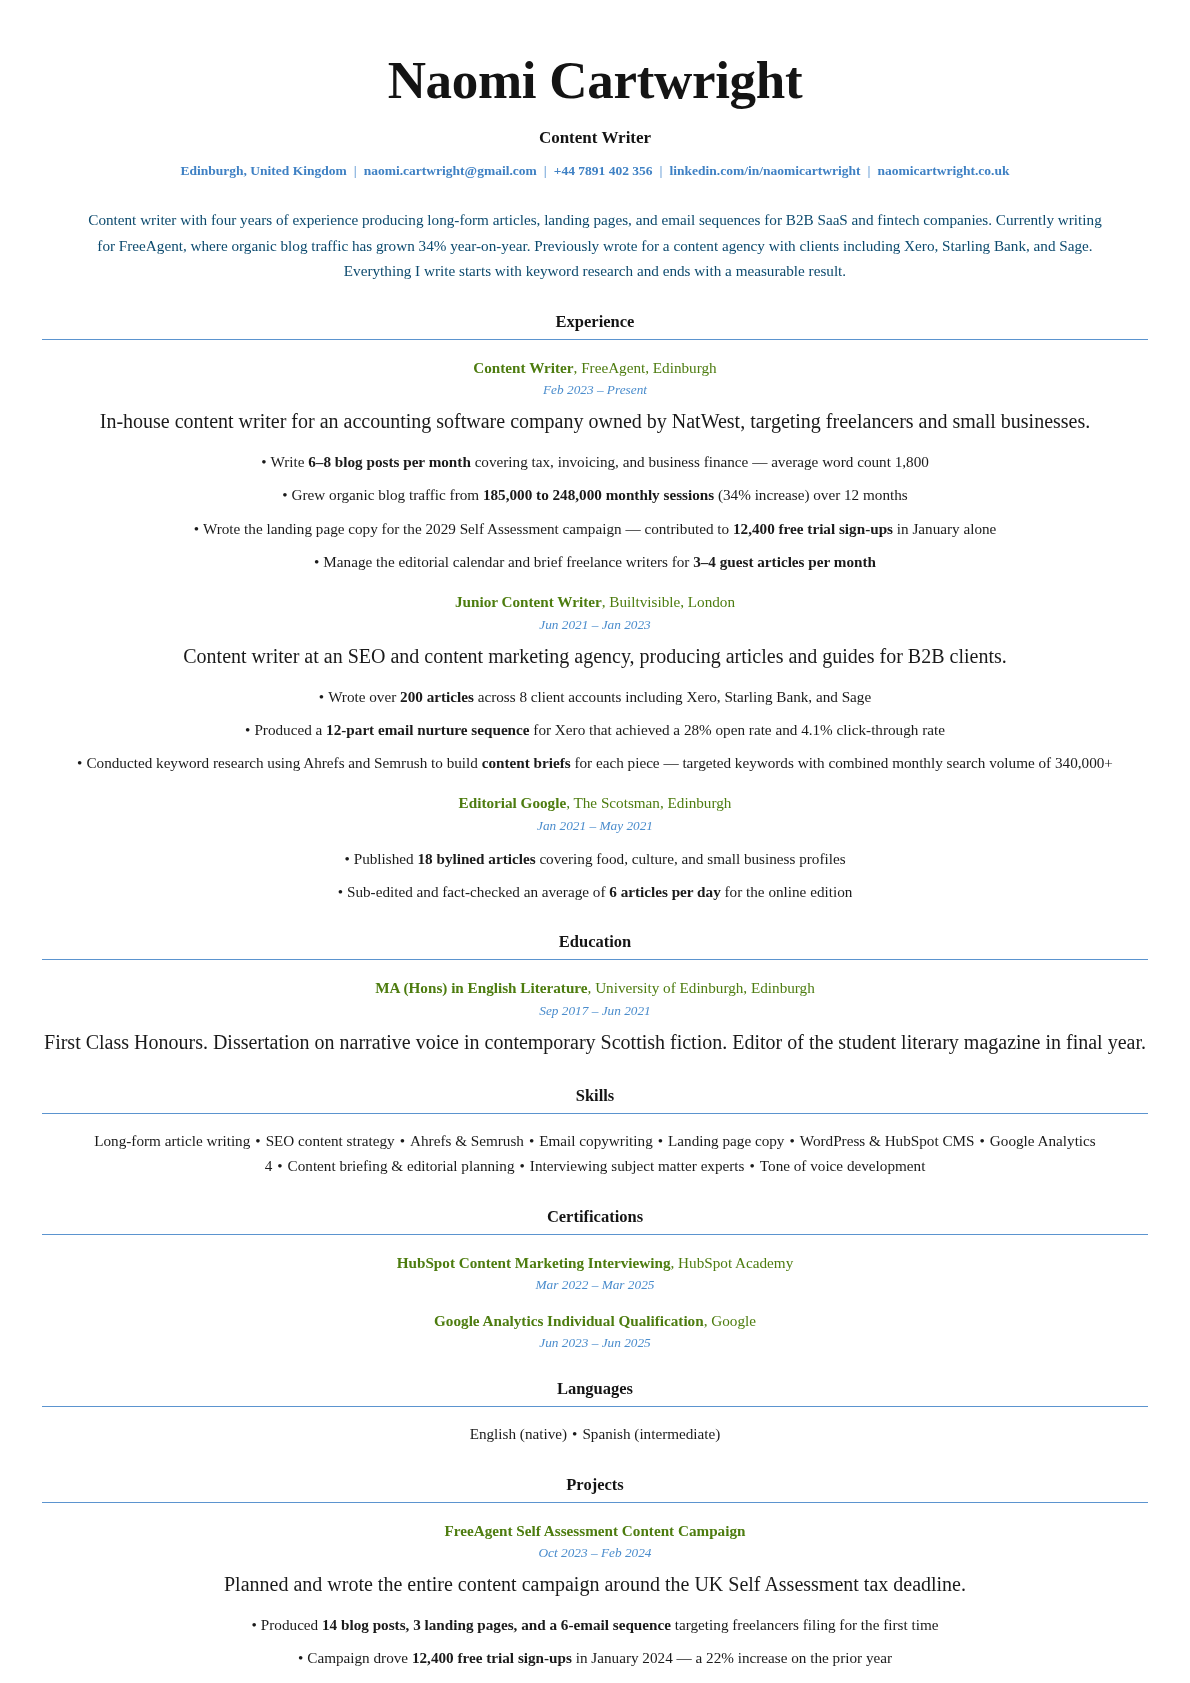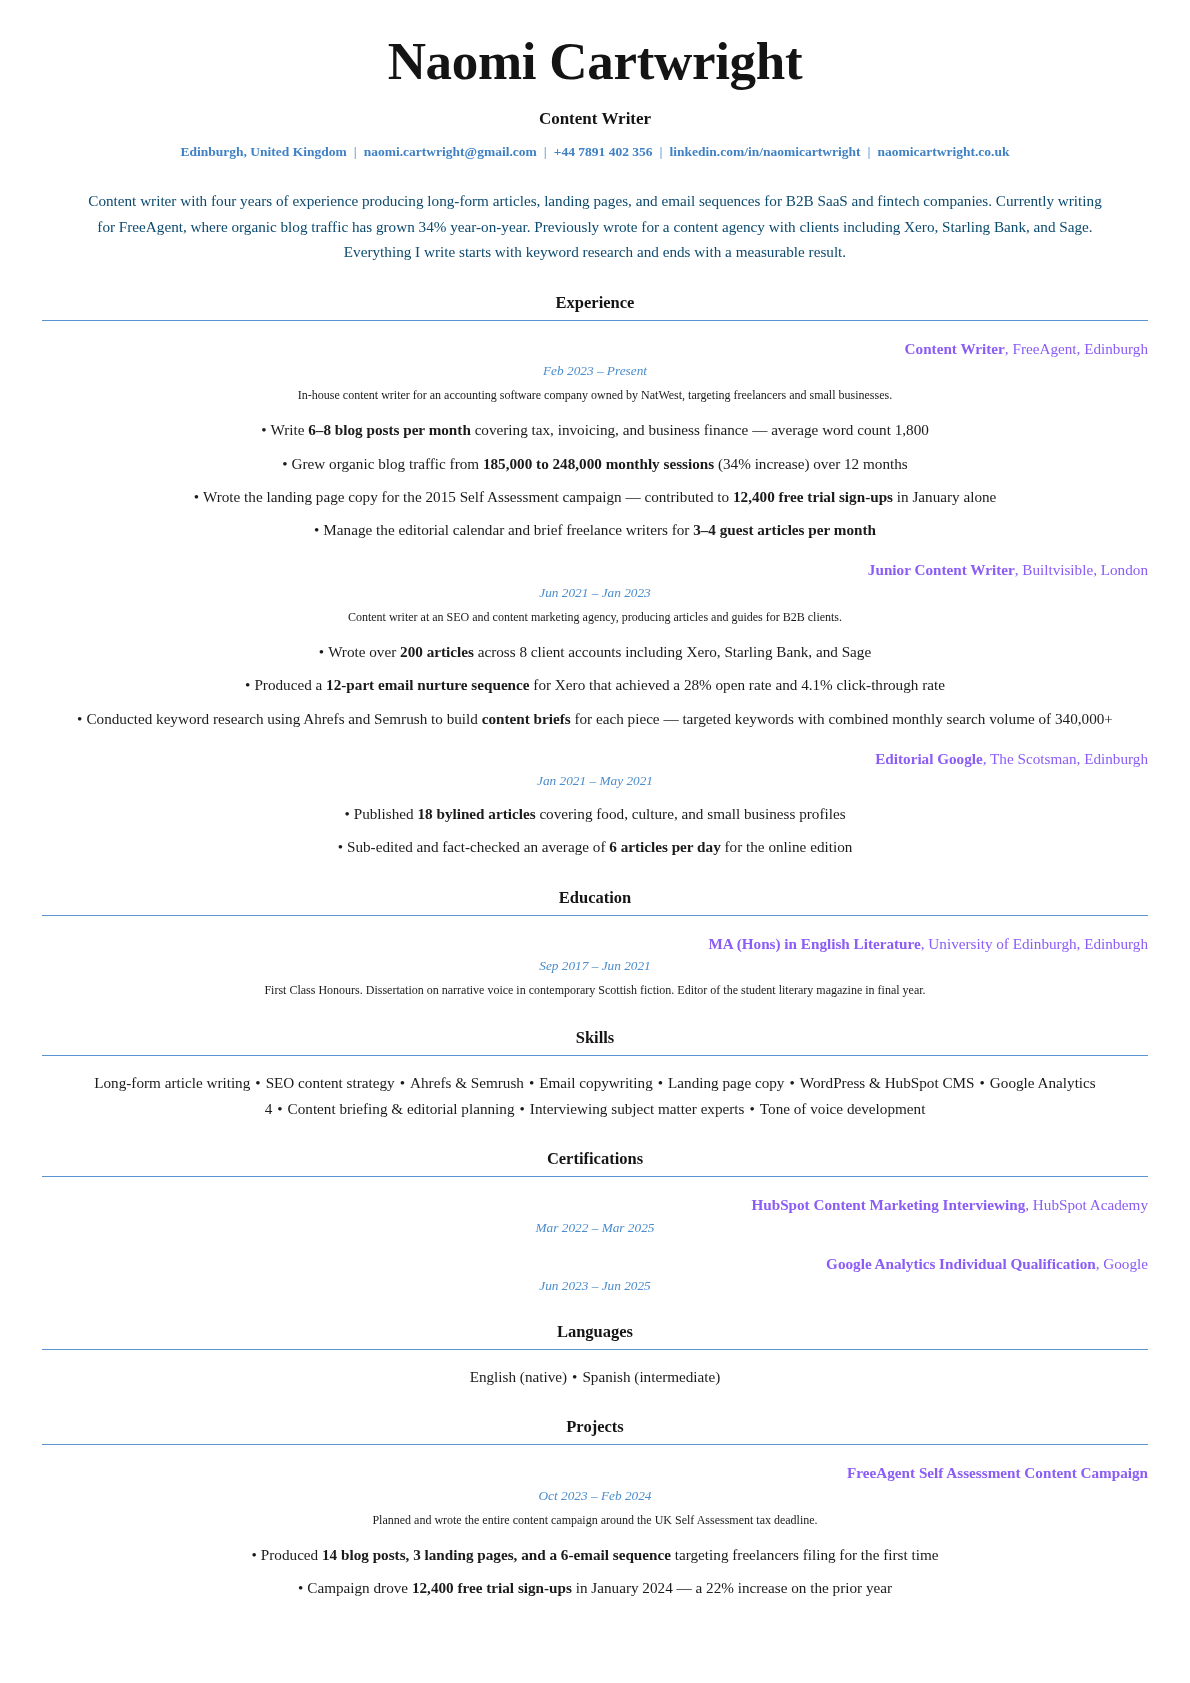--- a/index.html
+++ b/index.html
@@ -11,21 +11,21 @@
     width: 1190px;
     min-height: 1683px;
     font-family: "Liberation Serif", "DejaVu Serif", serif;
     color: #1a1a1a;
     -webkit-font-smoothing: antialiased;
   }
   .page {
     width: 1190px;
     min-height: 1683px;
     box-sizing: border-box;
-    padding: 25px 42px 0 42px;
+    padding: 44px 42px 0 42px;
     position: relative;
   }
 
   
   .name {
     text-align: center;
     font-size: 53px;
     font-weight: 700;
     letter-spacing: -0.3px;
     line-height: 1.08;
@@ -74,37 +74,37 @@
   .section-rule {
     height: 0;
     border-top: 1.6px solid #5b94cf;
     width: 100%;
     margin: 0 0 14px 0;
   }
 
   .entry { margin-top: 17px; }
   .entry:first-child { margin-top: 4px; }
   .entry-title {
-    text-align: right;
-    font-size: 15.2px;
-    color: #8b5cf6;
+    text-align: center;
+    font-size: 15.2px;
+    color: #4d7c0f;
     line-height: 1.4;
   }
   .entry-title .role { font-weight: 700; }
   .entry-title .org { font-weight: 400; }
   .entry-dates {
     text-align: center;
     font-size: 13.3px;
     font-style: italic;
     color: #4a8ccc;
     margin-top: 4px;
   }
   .entry-desc {
     text-align: center;
-    font-size: 12px;
+    font-size: 20px;
     line-height: 1.6;
     margin-top: 7px;
     color: #1a1a1a;
   }
 
   
   .bullets {
     margin: 13px 0 0 0;
     padding: 0;
     list-style: none;
@@ -150,21 +150,21 @@
       <section class="section">
         <div class="section-title">Experience</div>
         <div class="section-rule"></div>
         <div class="entry">
           <div class="entry-title"><span class="role">Content Writer</span><span class="org">, FreeAgent, Edinburgh</span></div>
           <div class="entry-dates">Feb 2023 – Present</div>
           <div class="entry-desc">In-house content writer for an accounting software company owned by NatWest, targeting freelancers and small businesses.</div>
           <ul class="bullets">
             <li><span class="marker">•</span><span>Write </span><b>6–8 blog posts per month</b><span> covering tax, invoicing, and business finance — average word count 1,800</span></li>
             <li><span class="marker">•</span><span>Grew organic blog traffic from </span><b>185,000 to 248,000 monthly sessions</b><span> (34% increase) over 12 months</span></li>
-            <li><span class="marker">•</span><span>Wrote the landing page copy for the 2015 Self Assessment campaign — contributed to </span><b>12,400 free trial sign-ups</b><span> in January alone</span></li>
+            <li><span class="marker">•</span><span>Wrote the landing page copy for the 2029 Self Assessment campaign — contributed to </span><b>12,400 free trial sign-ups</b><span> in January alone</span></li>
             <li><span class="marker">•</span><span>Manage the editorial calendar and brief freelance writers for </span><b>3–4 guest articles per month</b></li>
           </ul>
         </div>
         <div class="entry">
           <div class="entry-title"><span class="role">Junior Content Writer</span><span class="org">, Builtvisible, London</span></div>
           <div class="entry-dates">Jun 2021 – Jan 2023</div>
           <div class="entry-desc">Content writer at an SEO and content marketing agency, producing articles and guides for B2B clients.</div>
           <ul class="bullets">
             <li><span class="marker">•</span><span>Wrote over </span><b>200 articles</b><span> across 8 client accounts including Xero, Starling Bank, and Sage</span></li>
             <li><span class="marker">•</span><span>Produced a </span><b>12-part email nurture sequence</b><span> for Xero that achieved a 28% open rate and 4.1% click-through rate</span></li>

